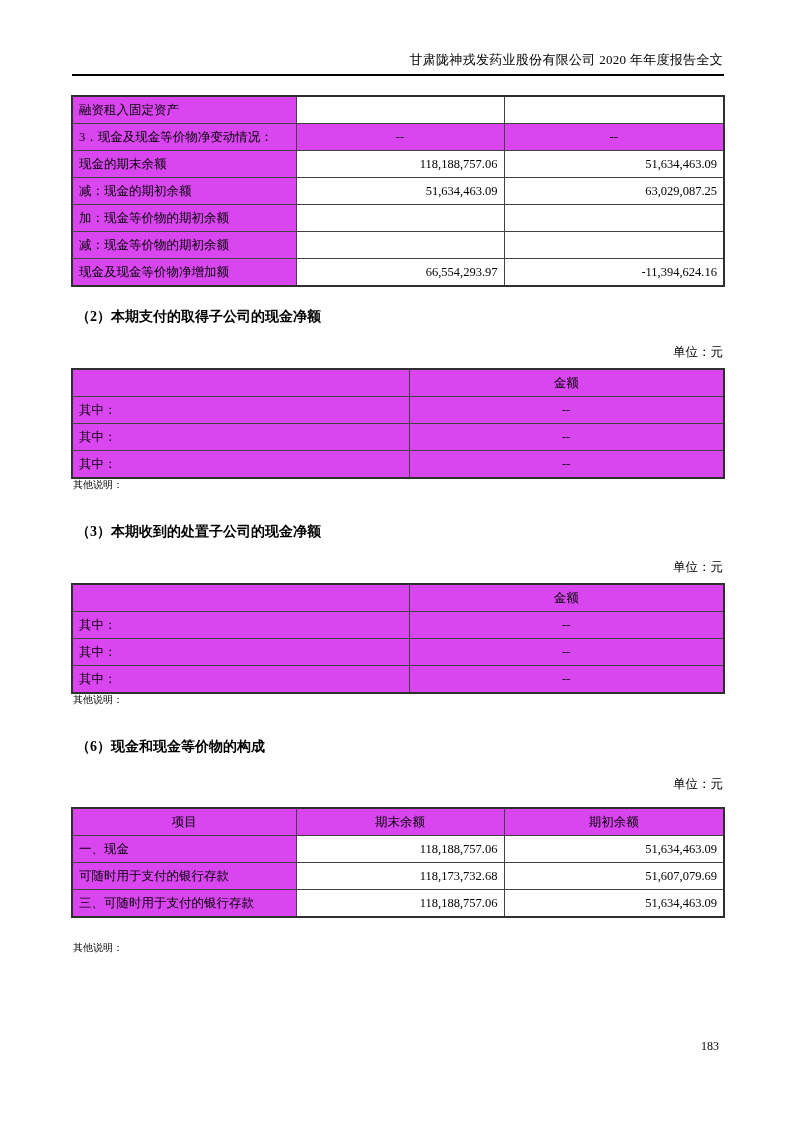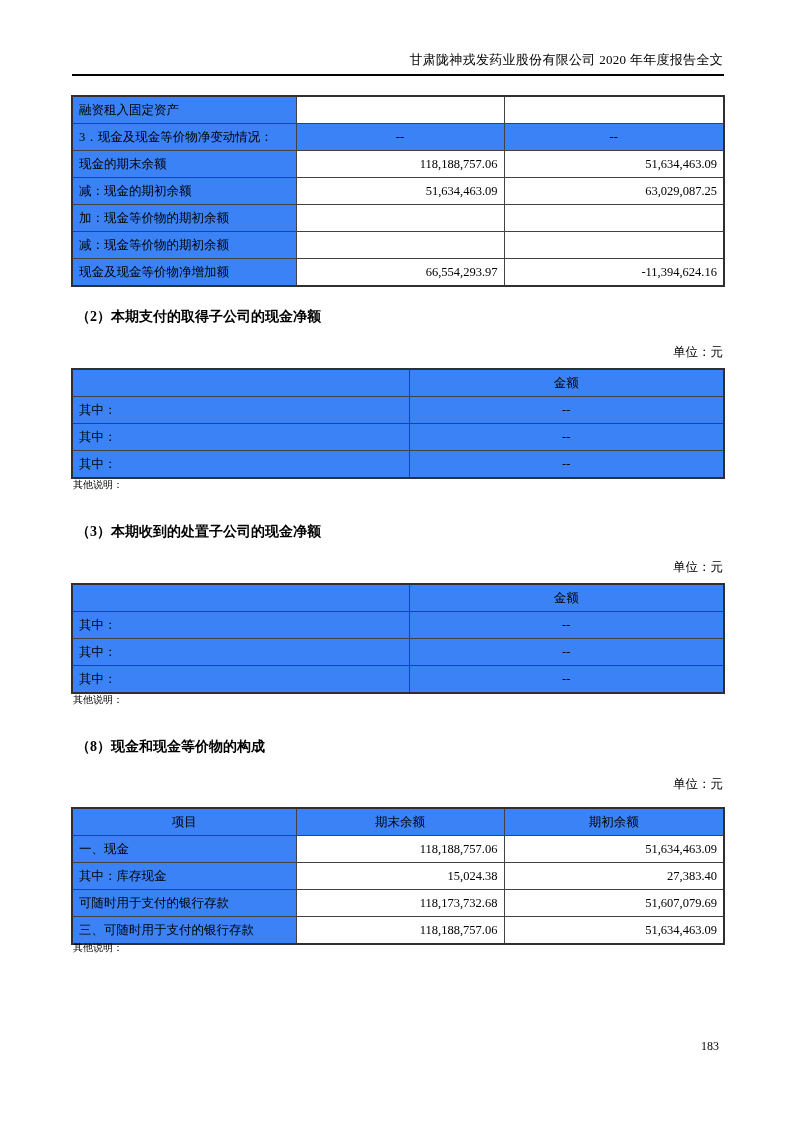--- a/index.html
+++ b/index.html
@@ -27,21 +27,21 @@
     border:2px solid #2f2f2f;
   }
   .tbl td,.tbl th{
     border:1px solid #424242;
     height:26px;
     padding:0 6px;
     font-weight:normal;
     white-space:nowrap;overflow:hidden;
     vertical-align:middle;
   }
-  .shade{background:#3b82f6;}
+  .shade{background:#d946ef;}
   .num{text-align:right;}
   .ctr{text-align:center;}
   .lbl{text-align:left;padding-left:5px;}
   .ind1{padding-left:27px;}
   .ind2{padding-left:42px;}
   .sec-title{
     position:absolute;left:76px;
     font-weight:bold;font-size:14px;white-space:nowrap;
   }
   .unit{
@@ -159,45 +159,40 @@
         <td class="ctr shade">--</td>
       </tr>
       <tr>
         <td class="lbl shade">其中：</td>
         <td class="ctr shade">--</td>
       </tr>
     </tbody>
   </table>
   <div class="note" style="top:693px;">其他说明：</div>
 
-  <div class="sec-title" style="top:738px;">（8）现金和现金等价物的构成</div>
+  <div class="sec-title" style="top:738px;">（6）现金和现金等价物的构成</div>
   <div class="unit" style="top:776px;">单位：元</div>
   <table class="tbl" style="top:798px;margin-top:9px;">
     <colgroup>
         <col style="width:224px">
         <col style="width:208px">
         <col style="width:220px">
       </colgroup>
     <tbody>
       <tr>
         <td class="ctr shade">项目</td>
         <td class="ctr shade">期末余额</td>
         <td class="ctr shade">期初余额</td>
       </tr>
       <tr>
         <td class="lbl shade">一、现金</td>
         <td class="num">118,188,757.06</td>
         <td class="num">51,634,463.09</td>
       </tr>
       <tr>
-        <td class="lbl shade">其中：库存现金</td>
-        <td class="num">15,024.38</td>
-        <td class="num">27,383.40</td>
-      </tr>
-      <tr>
         <td class="lbl ind2 shade">可随时用于支付的银行存款</td>
         <td class="num">118,173,732.68</td>
         <td class="num">51,607,079.69</td>
       </tr>
       <tr>
         <td class="lbl shade">三、可随时用于支付的银行存款</td>
         <td class="num">118,188,757.06</td>
         <td class="num">51,634,463.09</td>
       </tr>
     </tbody>

